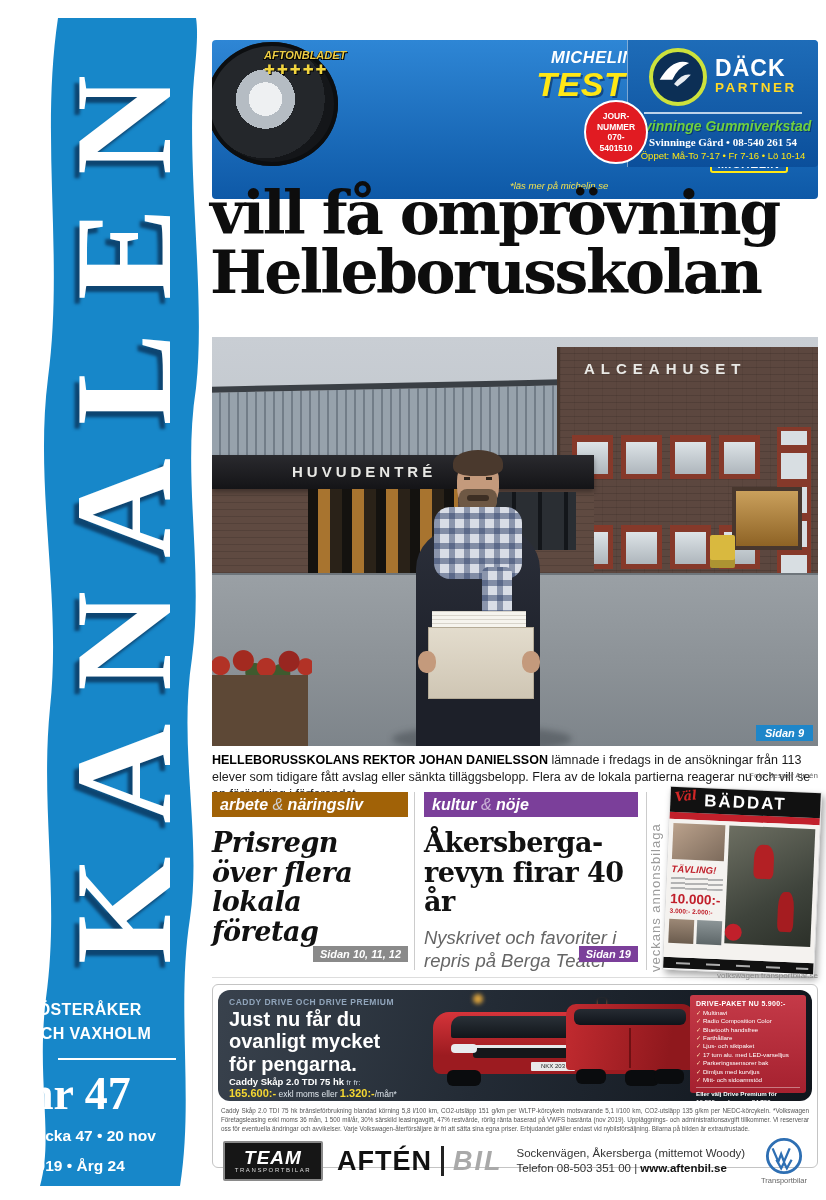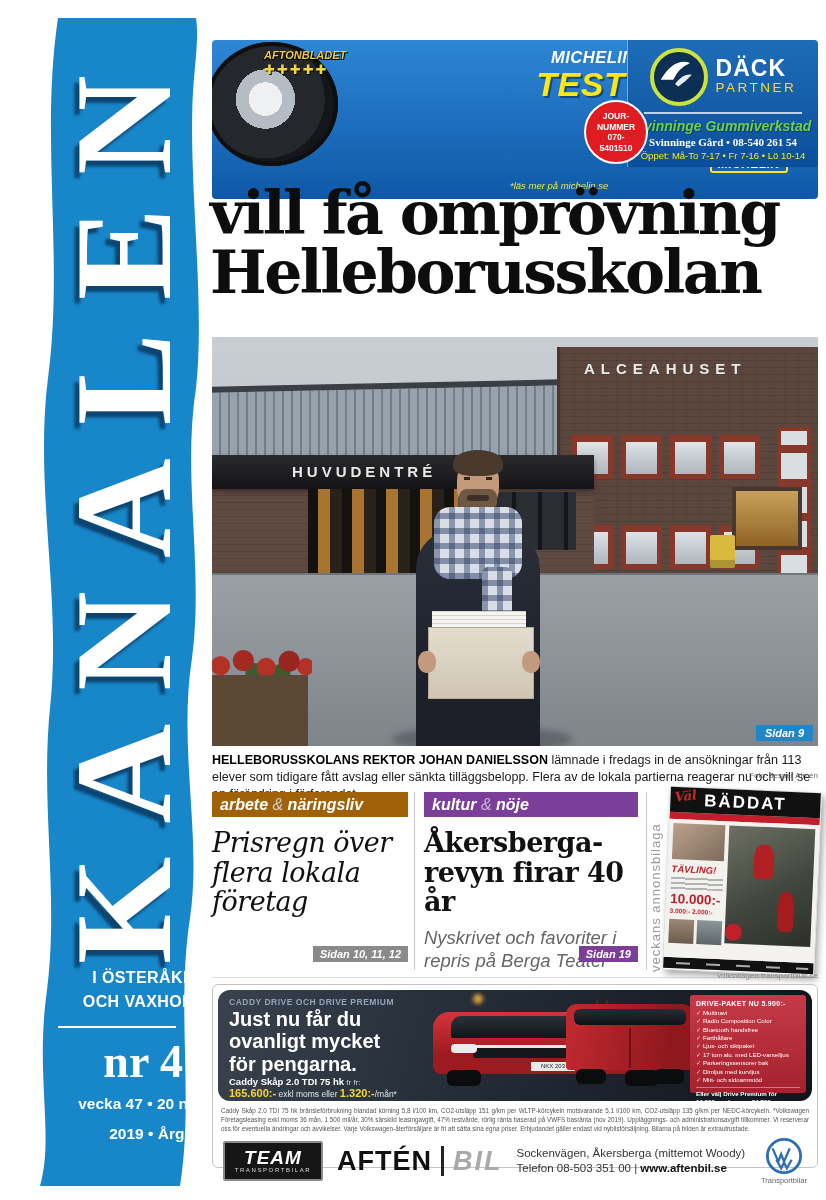--- a/index.html
+++ b/index.html
@@ -6,21 +6,21 @@
   .page{position:relative;width:826px;height:1200px;background:#fff;overflow:hidden;
         font-family:"Liberation Sans",sans-serif;}
   
   .ribbon{position:absolute;left:28px;top:18px;width:178px;height:1168px;}
   .ribbon svg{position:absolute;left:0;top:0;}
   .kanalen{position:absolute;left:16px;top:948px;width:926px;height:160px;line-height:160px;
            transform-origin:0 0;transform:rotate(-90deg);text-align:center;
            font-family:"Liberation Serif",serif;font-weight:bold;font-size:138px;
            letter-spacing:.24em;color:#fff;text-shadow:-6px -5px 3px rgba(5,15,40,.55);
            white-space:nowrap;}
-  .side-info{position:absolute;left:0;bottom:40px;width:100%;text-align:right;color:#fff;}
+  .side-info{position:absolute;left:0;bottom:8px;width:100%;text-align:left;color:#fff;}
   .region{font-weight:bold;font-size:16px;line-height:1.5;letter-spacing:.4px;}
   .side-rule{width:118px;border:0;border-top:2px solid #fff;margin:12px auto 10px;}
   .issue-no{font-family:"Liberation Serif",serif;font-weight:bold;font-size:46px;line-height:1.05;}
   .week{font-weight:bold;font-size:15.5px;line-height:1.55;margin-top:6px;}
   
   .topad{position:absolute;left:212px;top:40px;width:606px;height:159px;border-radius:4px;
          overflow:hidden;background:linear-gradient(180deg,#2e86d5,#0e59a7);}
   .tire{position:absolute;left:-6px;top:2px;width:132px;height:124px;border-radius:50%;
         background:radial-gradient(circle at 45% 46%,#eef0f2 0 17%,#b5bcc3 17% 30%,#24272b 30% 60%,#141619 60% 100%);
         box-shadow:inset 0 0 0 4px #0c0e10;}
@@ -41,21 +41,21 @@
   .michtxt{border:2px solid #ffe715;border-radius:3px;padding:0 6px;color:#fff;
            font-weight:900;font-style:italic;font-size:12px;letter-spacing:.5px;}
   .jour{position:absolute;left:372px;top:60px;width:64px;height:64px;border-radius:50%;
         background:#e11b22;border:2px solid #fff;color:#fff;text-align:center;
         font-weight:bold;font-size:8.5px;line-height:1.25;padding-top:9px;box-sizing:border-box;z-index:3;}
   .panel{position:absolute;right:0;top:0;width:190px;height:127px;border-radius:0 4px 4px 0;
          background:linear-gradient(180deg,#1e6cb8,#0b4f9b);border-left:1px solid rgba(255,255,255,.45);}
   .logo-row{display:flex;align-items:center;justify-content:center;gap:8px;margin-top:8px;}
   .dp-circle{width:50px;height:50px;border-radius:50%;background:#0c2f55;border:4px solid #cde23c;overflow:hidden;}
   .dp-name div:first-child{color:#fff;font-weight:900;font-size:23px;letter-spacing:1px;line-height:1;}
-  .dp-name div:last-child{color:#ffd926;font-weight:400;font-size:13.5px;letter-spacing:2.5px;line-height:1.2;}
+  .dp-name div:last-child{color:#ffd926;font-weight:700;font-size:13.5px;letter-spacing:2.5px;line-height:1.2;}
   .panel-rule{width:158px;border:0;border-top:2px solid #bcd3ea;margin:6px auto 4px;}
   .shop{color:#6fcf3f;font-style:italic;font-weight:900;font-size:14px;text-align:center;
         text-shadow:1px 1px 0 rgba(0,20,50,.45);}
   .shop-addr{color:#fff;font-weight:bold;font-size:11px;text-align:center;margin-top:2px;
              font-family:"Liberation Serif",serif;}
   .hours{color:#ffe715;font-size:9.5px;text-align:center;margin-top:2px;}
   
   .headline{position:absolute;left:210px;top:184px;width:612px;color:#0d0d0d;
             font-family:"DejaVu Serif",serif;font-weight:bold;font-size:60px;
             line-height:.99;letter-spacing:-2.5px;}
@@ -133,21 +133,21 @@
   .caption b{color:#000;}
   .credit{position:absolute;right:0;top:19px;font-size:8px;color:#666;}
   
   .col{position:absolute;top:792px;height:178px;}
   .col1{left:212px;width:196px;}
   .col2{left:424px;width:214px;}
   .secbar{height:25px;line-height:25px;padding-left:8px;color:#fff;font-style:italic;
           font-weight:bold;font-size:16px;}
   .bar-gray{background:#a16207;} .bar-gray .amp{color:#cfcfcf;font-weight:normal;}
   .bar-purple{background:#7b3f9a;} .bar-purple .amp{color:#cbb3d6;font-weight:normal;}
-  .tease1{margin-top:11px;font-family:"DejaVu Serif",serif;font-style:italic;font-weight:400;
+  .tease1{margin-top:11px;font-family:"DejaVu Serif",serif;font-style:italic;font-weight:700;
           font-size:27px;line-height:1.1;letter-spacing:-.5px;color:#111;}
   .tease2{margin-top:11px;font-family:"DejaVu Serif",serif;font-weight:900;
           font-size:27px;line-height:1.1;letter-spacing:-.5px;color:#111;}
   .sub2{margin-top:9px;font-style:italic;font-size:18.5px;line-height:1.25;color:#666;}
   .sbadge{position:absolute;right:0;bottom:8px;color:#fff;font-style:italic;font-weight:bold;
           font-size:11px;padding:2px 7px;}
   .sb-gray{background:#8a8a8a;} .sb-purple{background:#7b3f9a;}
   .vline{position:absolute;top:792px;height:178px;width:1px;background:#ccc;}
   .hline{position:absolute;left:212px;top:977px;width:606px;height:1px;background:#ddd;}
   

